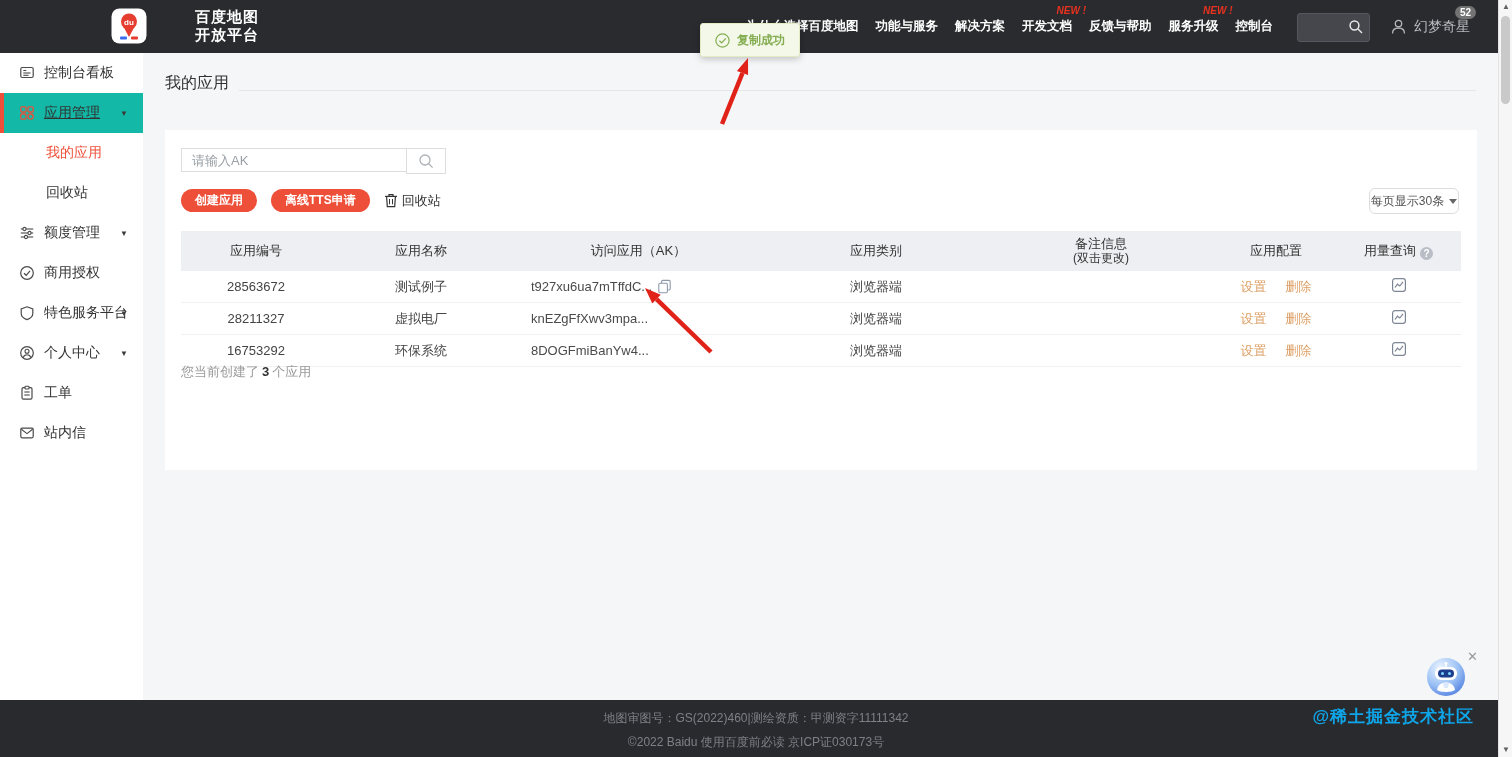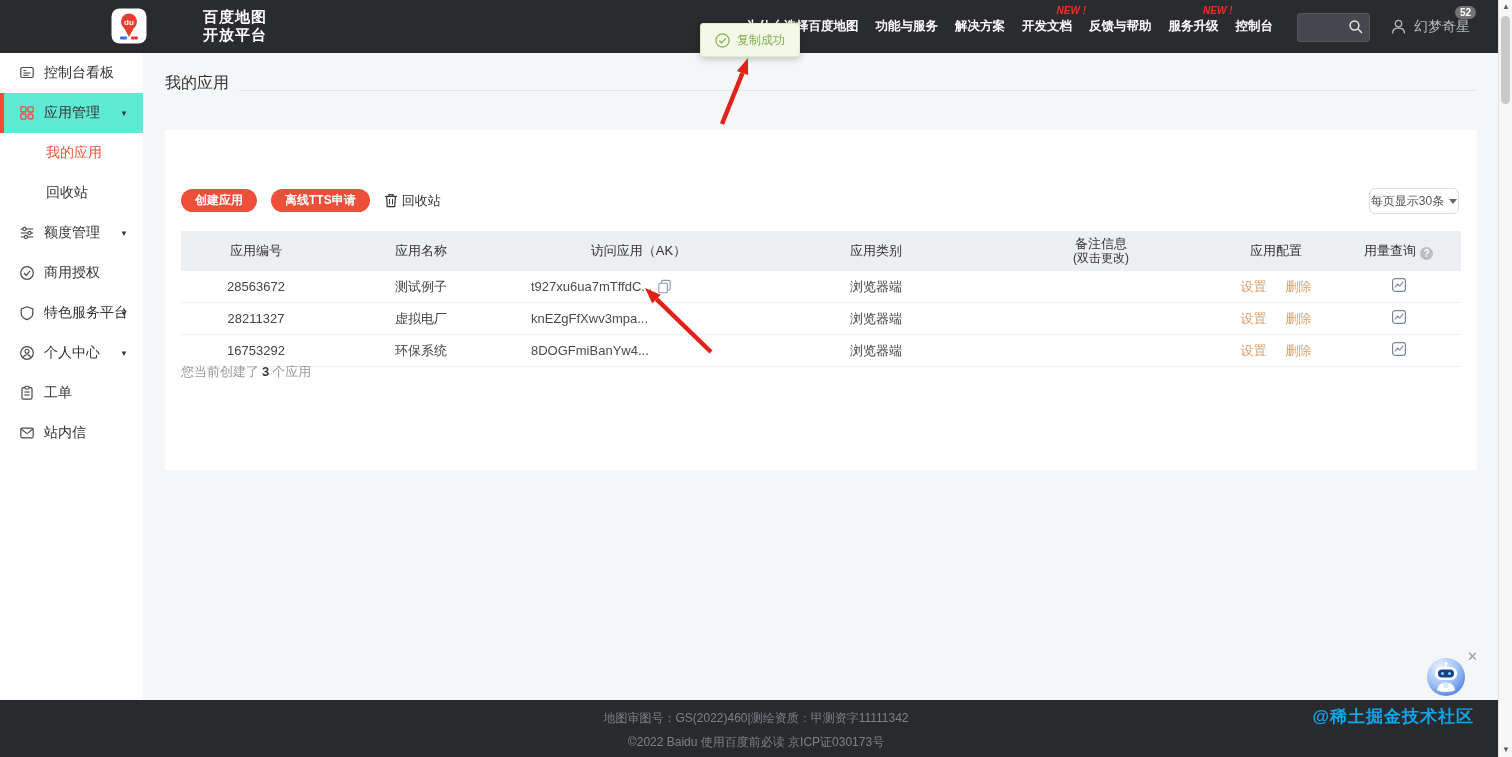--- a/index.html
+++ b/index.html
@@ -1,43 +1,43 @@
 <!DOCTYPE html>
 <html style="--brand-red: #ee4f38; --nav-bg: #2a2b2f; --toast-green: #84ad52; --link-orange: #dd9f63;"><head>
 <meta charset="utf-8">
 <style>
   html,body{margin:0;padding:0;}
   #stage{position:relative;width:1512px;height:757px;background:#f5f6f7;overflow:hidden;
          font-family:"Liberation Sans","DejaVu Sans",sans-serif;-webkit-font-smoothing:antialiased;}
 
   
   .navbar{position:absolute;left:0;top:0;width:1512px;height:53px;background:var(--nav-bg,#2a2b2f);z-index:20;}
-  .logo{position:absolute;left:111px;top:8px;display:flex;align-items:center;gap:8px;}
+  .logo{position:absolute;left:111px;top:8px;display:flex;align-items:center;}
   .logo-txt{color:#fff;font-size:15px;font-weight:bold;line-height:18px;letter-spacing:1px;margin-left:48px;}
   .nav-menu{position:absolute;right:239px;top:0;height:53px;display:flex;align-items:center;gap:17px;}
   .nav-item{position:relative;color:#ffffff;font-size:12.5px;font-weight:bold;white-space:nowrap;cursor:pointer;}
   .nav-new{position:absolute;top:-13px;right:-14px;color:#e8321f;font-size:10px;font-style:italic;font-weight:bold;}
   .nav-search{position:absolute;left:1297px;top:13px;width:71px;height:27px;background:#45474d;border:1px solid #55575e;border-radius:3px;}
   .nav-search input{position:absolute;left:4px;top:2px;width:44px;height:21px;background:transparent;border:none;outline:none;color:#eee;font-size:12px;}
   .nav-search svg{position:absolute;right:5px;top:5px;}
   .nav-user{position:absolute;left:1390px;top:0;height:53px;display:flex;align-items:center;gap:7px;cursor:pointer;}
   .nav-user-name{color:#b9babf;font-size:14px;position:relative;}
   .nav-badge{position:absolute;right:-6px;top:-12px;background:#737373;color:#fff;font-size:10px;font-weight:bold;
              border-radius:8px;padding:1px 5px;line-height:11px;}
 
   
   .toast{position:absolute;left:700px;top:23px;height:32px;z-index:60;display:flex;align-items:center;gap:7px;
          padding:0 14px;background:#f3f8e8;border:1px solid #e1ecc4;border-radius:3px;box-shadow:0 2px 7px rgba(0,0,0,.22);}
-  .toast span{color:var(--toast-green,#84ad52);font-size:12px;font-weight:normal;}
+  .toast span{color:var(--toast-green,#84ad52);font-size:12px;font-weight:bold;}
 
   
   .sidebar{position:absolute;left:0;top:53px;width:143px;height:647px;background:#fff;z-index:5;}
   .side-item{position:relative;height:40px;display:flex;align-items:center;padding-left:19px;font-size:14px;color:#333;cursor:pointer;}
   .side-item .sicon{width:16px;height:16px;margin-right:9px;flex:0 0 16px;}
-  .side-item.active{background:#5eead4;}
+  .side-item.active{background:#14b8a6;text-decoration:underline;}
   .side-item.active::before{content:"";position:absolute;left:0;top:0;width:4px;height:40px;background:var(--brand-red,#ea4f3a);}
   .caret{position:absolute;right:15px;font-size:8px;color:#3a3a3a;}
   .side-sub{height:40px;display:flex;align-items:center;padding-left:46px;font-size:14px;color:#333;cursor:pointer;}
   .side-sub.selected{color:var(--brand-red,#ea4f3a);}
 
   
   .content{position:absolute;left:143px;top:53px;width:1355px;height:647px;background:#f5f6f7;}
   .page-title{position:absolute;left:22px;top:20px;font-size:16px;color:#333;}
   .title-line{position:absolute;left:96px;right:22px;top:37px;height:1px;background:#e6e6e6;}
   .card{position:absolute;left:22px;top:77px;width:1312px;height:340px;background:#fff;}
@@ -243,20 +243,29 @@
       <span>站内信</span>
     </div>
   </div>
 
   <div class="content">
     <div class="page-title">我的应用</div>
     <div class="title-line"></div>
 
     <div class="card">
 
+      <div class="ak-search">
+        <input placeholder="请输入AK" style="">
+        <div class="ak-search-btn">
+          <svg width="17" height="17" viewBox="0 0 17 17">
+            <circle cx="7" cy="7" r="5" fill="none" stroke="#aeb2b8" stroke-width="1.3"></circle>
+            <line x1="10.8" y1="10.8" x2="14.6" y2="14.6" stroke="#aeb2b8" stroke-width="1.3"></line>
+          </svg>
+        </div>
+      </div>
 
       <div class="btn-row">
         <button class="red-btn">创建应用</button>
         <button class="red-btn">离线TTS申请</button>
         <div class="recycle-link">
           <svg width="14" height="15" viewBox="0 0 14 15">
             <line x1="1" y1="3.4" x2="13" y2="3.4" stroke="#333" stroke-width="1.2"></line>
             <path d="M5 3 V1.6 H9 V3" fill="none" stroke="#333" stroke-width="1.2"></path>
             <path d="M2.6 3.6 L3.3 13.6 H10.7 L11.4 3.6" fill="none" stroke="#333" stroke-width="1.2"></path>
             <line x1="5.5" y1="6" x2="5.5" y2="11.3" stroke="#333" stroke-width="1"></line>

